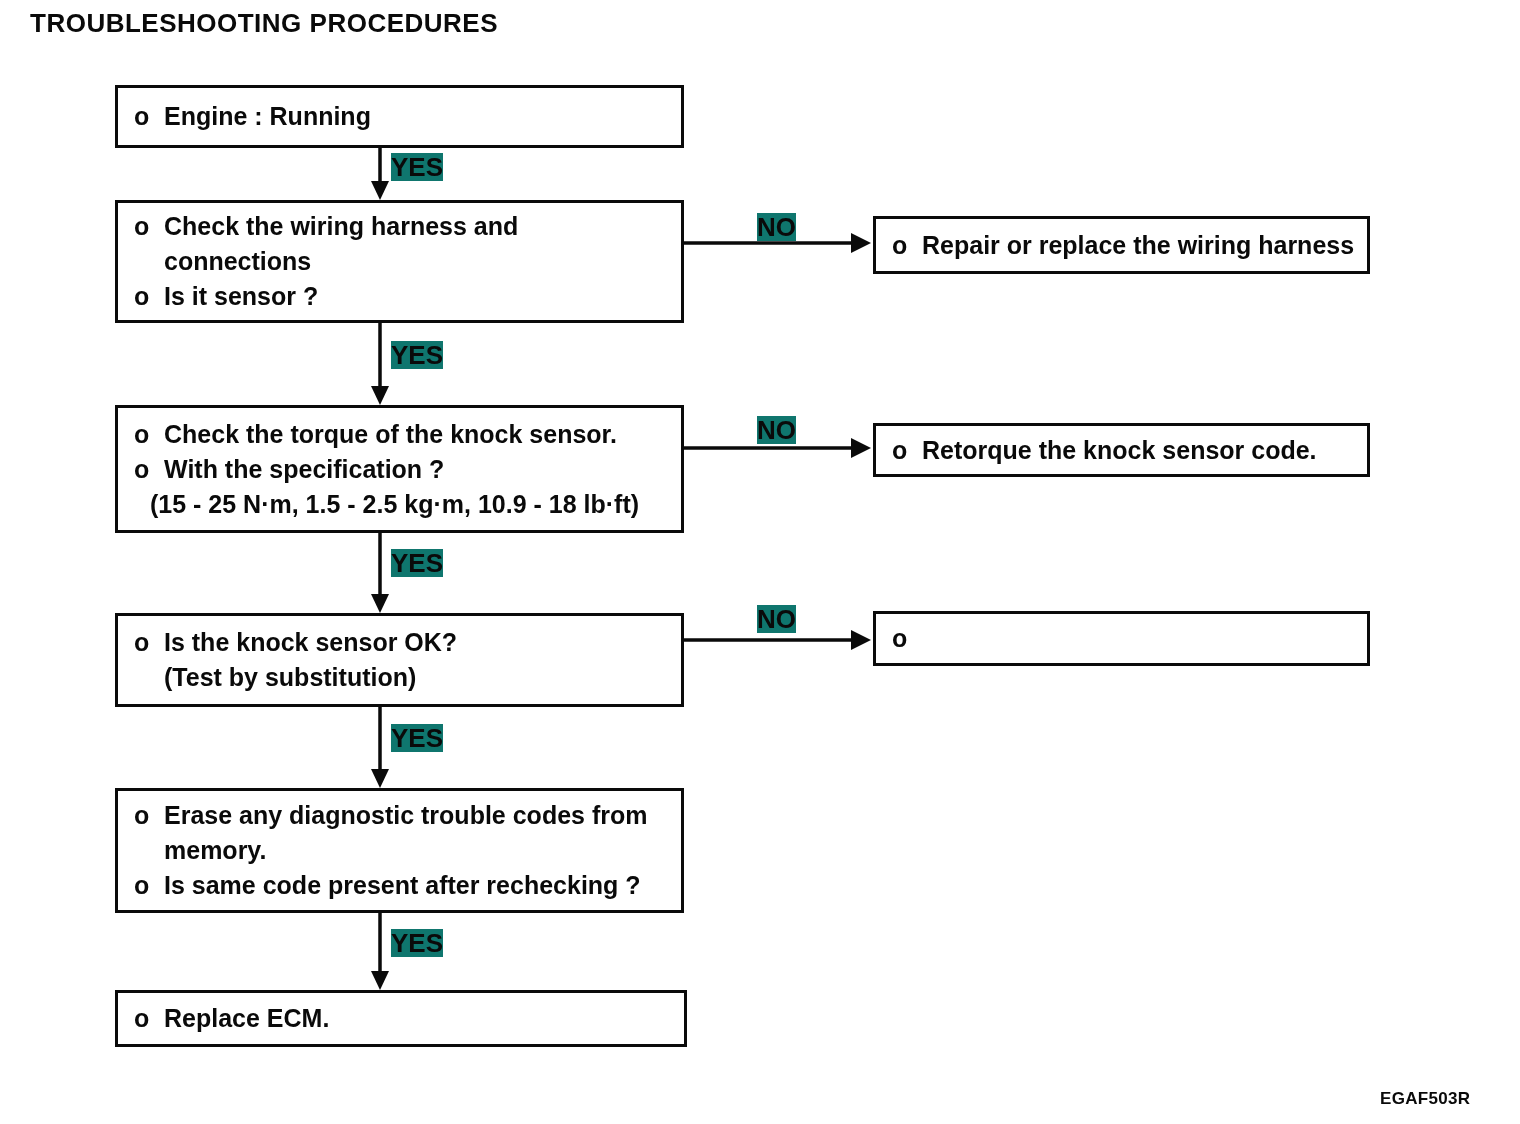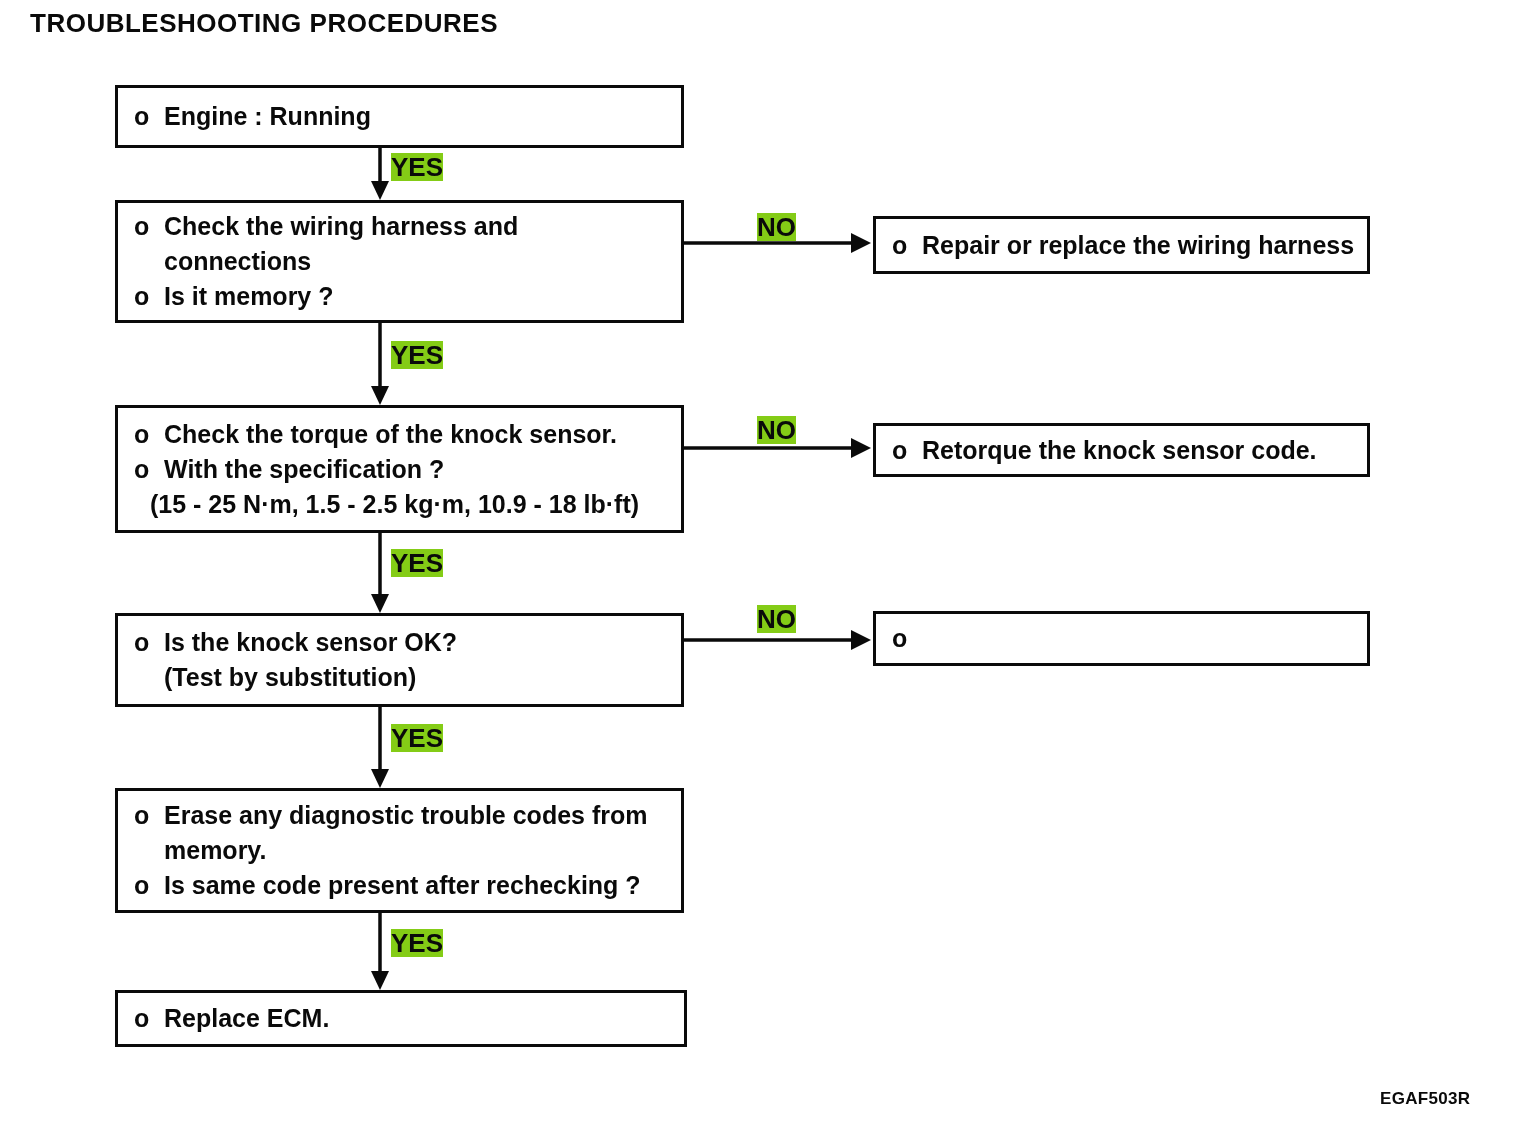--- a/index.html
+++ b/index.html
@@ -24,21 +24,21 @@
     background:#fff;
     display:flex;flex-direction:column;justify-content:center;
     font-size:25px;font-weight:bold;line-height:35px;
   }
   .row{display:flex;align-items:baseline;}
   .b{flex:none;width:30px;margin-left:16px;}
   .spec .t{margin-left:32px;}
   .lbl{
     position:absolute;
     font-size:26px;font-weight:bold;line-height:28px;
-    color:#0a0a0a;background:#84cc16;
+    color:#0a0a0a;background:#0f766e;
   }
   .footer-code{
     position:absolute;left:1380px;top:1089px;
     font-size:17px;font-weight:bold;letter-spacing:.3px;
   }
   svg.connectors{position:absolute;left:0;top:0;pointer-events:none;}
 </style>
 </head>
 <body>
 
@@ -96,21 +96,21 @@
     <div class="row">
       <span class="b">o</span>
       <span class="t">Check the wiring harness and</span>
     </div>
     <div class="row">
       <span class="b"></span>
       <span class="t">connections</span>
     </div>
     <div class="row">
       <span class="b">o</span>
-      <span class="t">Is it memory ?</span>
+      <span class="t">Is it sensor ?</span>
     </div>
   </div>
 
   <div class="lbl" style="left:757px;top:213px;">NO</div>
 
   <div class="box" style="left:873px;top:216px;width:497px;height:58px;">
     <div class="row">
       <span class="b">o</span>
       <span class="t">Repair or replace the wiring harness</span>
     </div>

